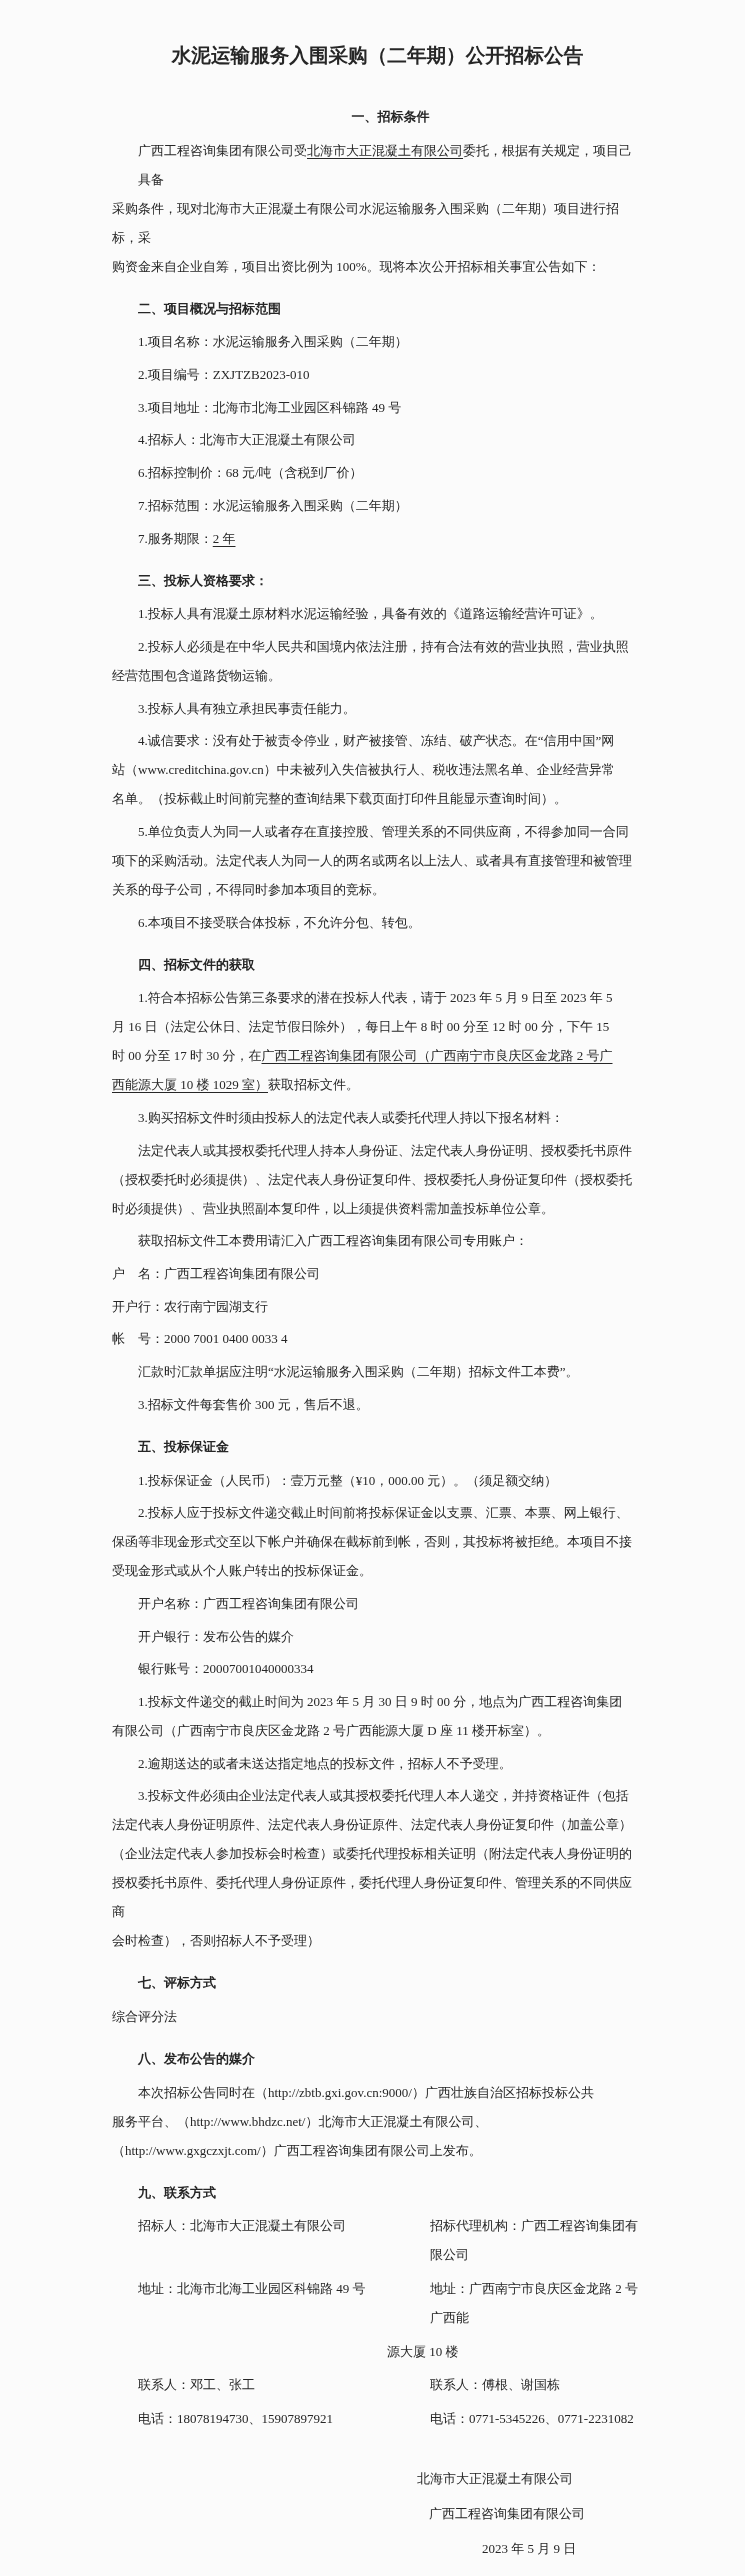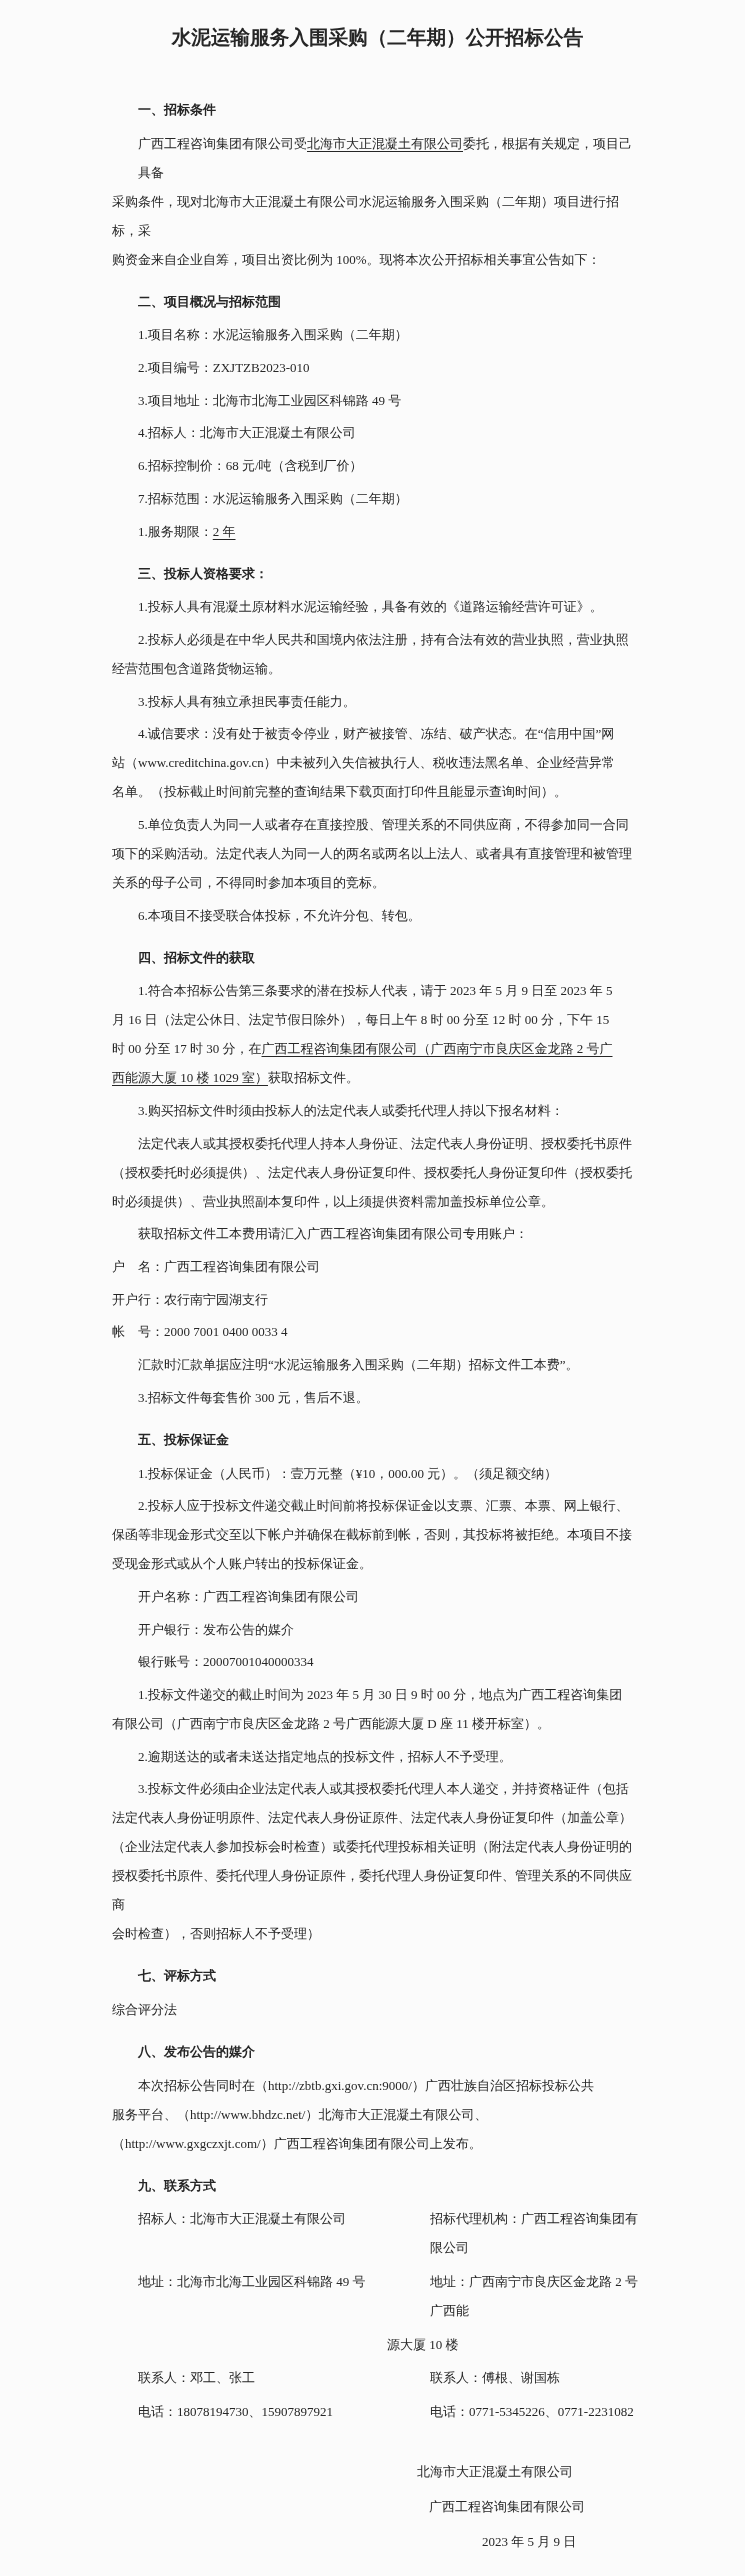--- a/index.html
+++ b/index.html
@@ -6,35 +6,35 @@
   body{
     width:745px;height:2576px;
     background:#fbfbfb;
     font-family:"Liberation Serif","DejaVu Serif",serif;
     color:#262626;
     overflow:hidden;
   }
   .page{
     box-sizing:border-box;
     width:745px;height:1896px;
-    padding:24px 102px 0 112px;
+    padding:42px 102px 0 112px;
     font-size:13px;
     line-height:29px;
   }
   .title{
     font-size:19.6px;font-weight:bold;text-align:center;
     line-height:28px;margin:0;white-space:pre-wrap;
   }
   .h{
     font-weight:bold;
     margin:13px 0 4.7px;
     padding-left:26px;
     white-space:pre-wrap;
   }
-  .h1st{margin-top:43px;}
+  .h1st{margin-top:32px;text-align:center;}
   .blk{margin:0 0 3.7px;}
   .line{white-space:pre-wrap;}
   .ind{padding-left:26px;}
   .u{text-decoration:underline;text-underline-offset:2.8px;}
   .crow{display:flex;margin:0 0 4.7px;gap:20px;}
   .cl{width:298px;box-sizing:border-box;padding-left:26px;white-space:pre-wrap;}
   .cr{flex:1;white-space:pre-wrap;}
   .cont-right{padding-left:275px;white-space:pre-wrap;}
   .footer{margin-top:28px;}
   .fl{line-height:35px;white-space:pre-wrap;}
@@ -56,21 +56,21 @@
     <div class="line">购资金来自企业自筹，项目出资比例为 100%。现将本次公开招标相关事宜公告如下：</div>
   </div>
 
   <div class="h">二、项目概况与招标范围</div>
   <div class="blk line ind">1.项目名称：水泥运输服务入围采购（二年期）</div>
   <div class="blk line ind">2.项目编号：ZXJTZB2023-010</div>
   <div class="blk line ind">3.项目地址：北海市北海工业园区科锦路 49 号</div>
   <div class="blk line ind">4.招标人：北海市大正混凝土有限公司</div>
   <div class="blk line ind">6.招标控制价：68 元/吨（含税到厂价）</div>
   <div class="blk line ind">7.招标范围：水泥运输服务入围采购（二年期）</div>
-  <div class="blk line ind"><span>1.服务期限：</span><span class="u">2 年</span></div>
+  <div class="blk line ind"><span>7.服务期限：</span><span class="u">2 年</span></div>
 
   <div class="h">三、投标人资格要求：</div>
   <div class="blk line ind">1.投标人具有混凝土原材料水泥运输经验，具备有效的《道路运输经营许可证》。</div>
   <div class="blk">
     <div class="line ind">2.投标人必须是在中华人民共和国境内依法注册，持有合法有效的营业执照，营业执照</div>
     <div class="line">经营范围包含道路货物运输。</div>
   </div>
   <div class="blk line ind">3.投标人具有独立承担民事责任能力。</div>
   <div class="blk">
     <div class="line ind">4.诚信要求：没有处于被责令停业，财产被接管、冻结、破产状态。在“信用中国”网</div>

